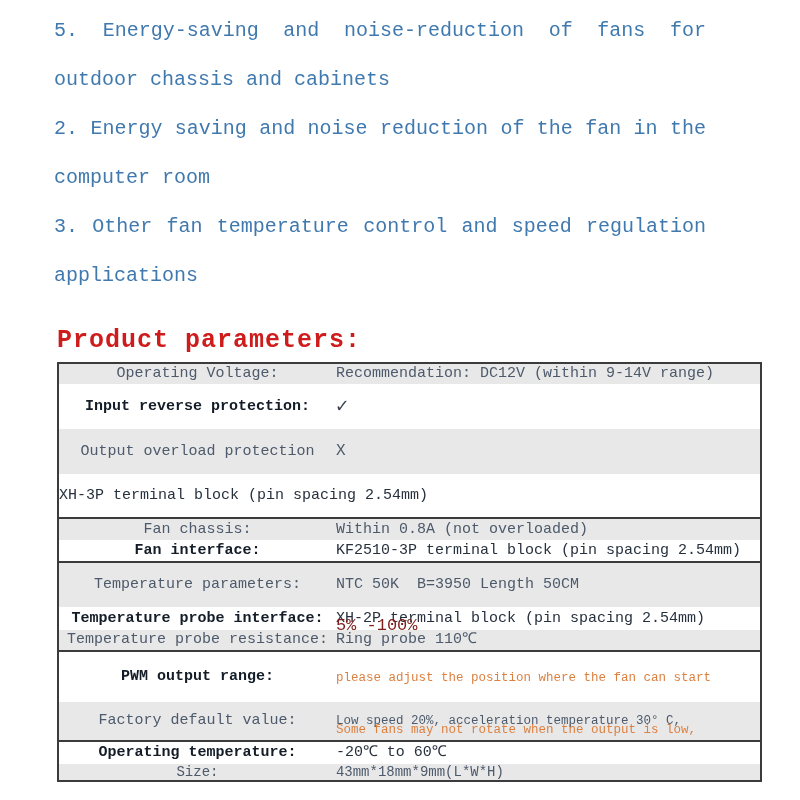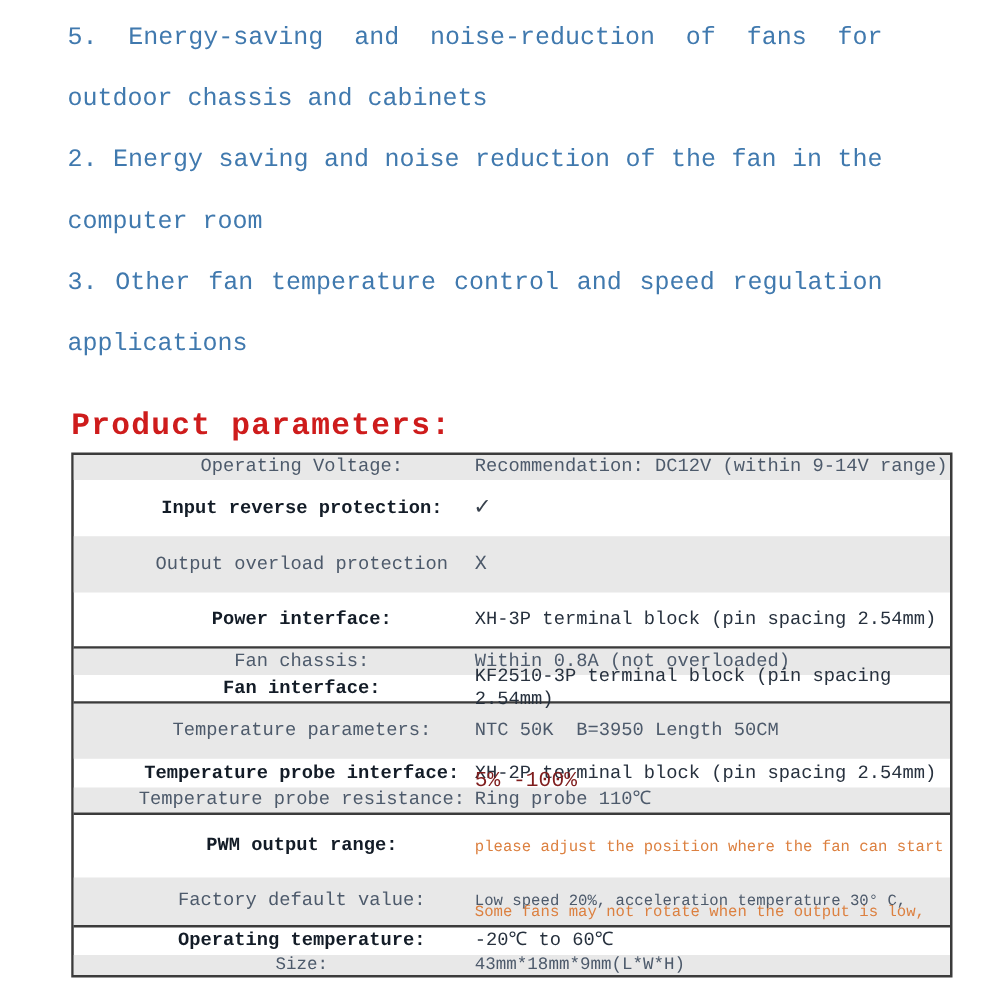--- a/index.html
+++ b/index.html
@@ -23,21 +23,21 @@
     position:absolute;left:57px;top:326px;
     color:#ce1c1c;font-size:25px;font-weight:700;letter-spacing:1px;
     white-space:nowrap;
   }
   
   .ptable{
     position:absolute;left:57px;top:362px;width:701px;
     border:2px solid #3b3b3b;background:#ffffff;
   }
   .row{display:flex;align-items:center;}
-  .row .lab{flex:0 0 39.5%;text-align:center;line-height:1.15;padding-left:44px;}
+  .row .lab{flex:0 0 39.5%;text-align:center;line-height:1.15;}
   .row .val{flex:1;text-align:left;white-space:pre-wrap;line-height:1.15;}
   .gray{background:#e8e8e8;}
   .lab-plain{color:#4d5a6b;font-size:15px;}
   .lab-bold{color:#131c27;font-size:15px;font-weight:700;}
   .val-plain{color:#4d5a6b;font-size:15px;}
   .val-dark{color:#27313e;font-size:15px;}
   .divider{height:2px;background:#3b3b3b;}
   #r1{height:20px}#r2{height:45px}#r3{height:45px}#r4{height:43px}
   #r5{height:21px}#r6{height:21px}
   #r7{height:44px}#r8{height:23px}#r9{height:20px}
@@ -75,21 +75,20 @@
     <div class="lab lab-bold">Input reverse protection:</div>
     <div class="val check">✓</div>
   </div>
 
   <div class="row gray" id="r3">
     <div class="lab lab-plain">Output overload protection</div>
     <div class="val val-plain cross">X</div>
   </div>
 
   <div class="row" id="r4">
-    <div class="lab lab-bold">Power interface:</div>
     <div class="val val-dark">XH-3P terminal block (pin spacing 2.54mm)</div>
   </div>
 
   <div class="divider"></div>
 
   <div class="row gray" id="r5">
     <div class="lab lab-plain">Fan chassis:</div>
     <div class="val val-plain">Within 0.8A (not overloaded)</div>
   </div>
 

